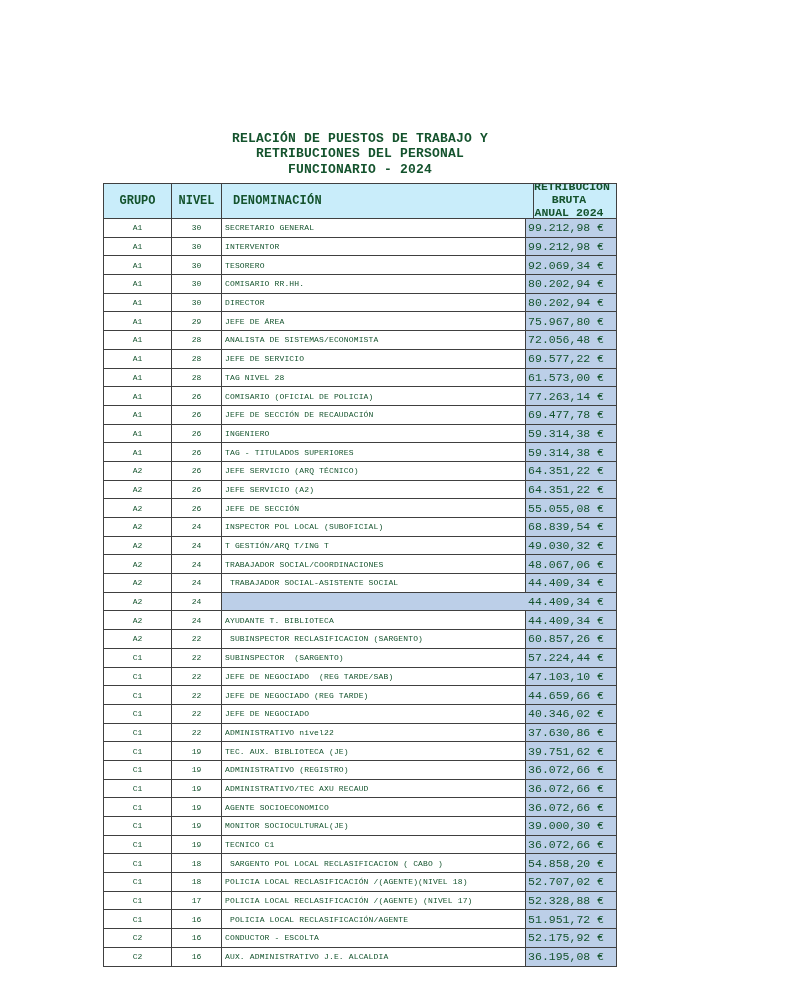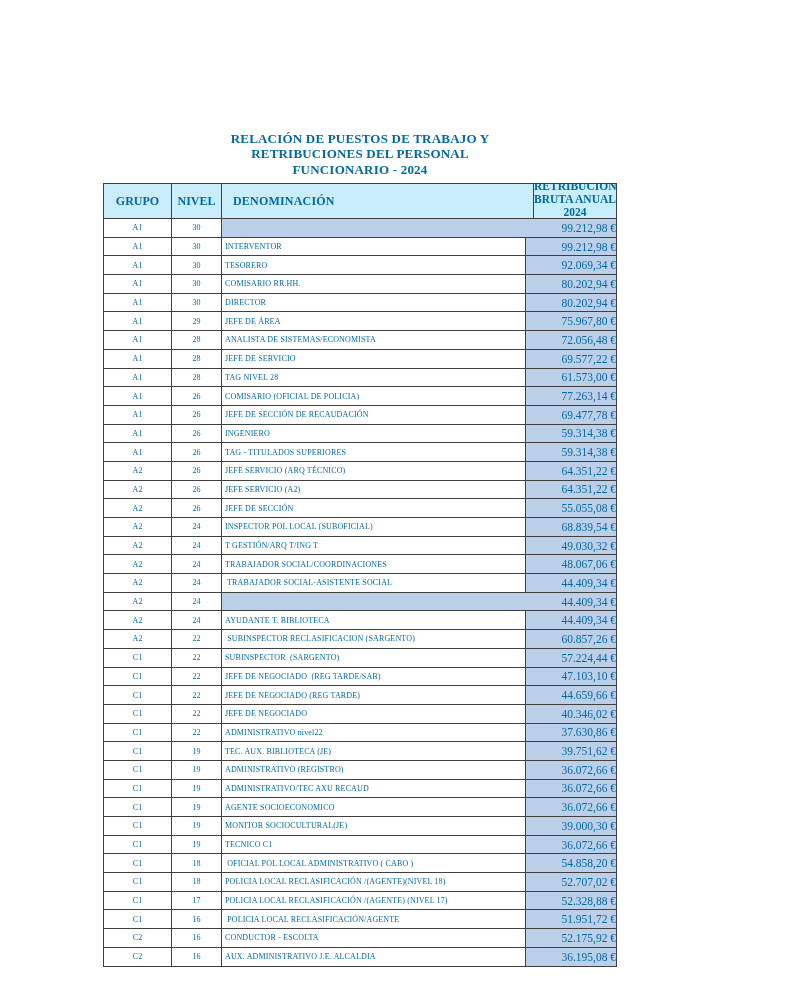--- a/index.html
+++ b/index.html
@@ -1,21 +1,21 @@
 <!DOCTYPE html>
 <html style="--header-bg: #c9edfa; --amount-bg: #bccfe8; --border: #404040;"><head>
 <meta charset="utf-8">
 <style>
   html,body{margin:0;padding:0;background:#ffffff;}
   .page{
     position:relative;
     width:792px;height:1000px;
     background:#ffffff;
-    font-family:Liberation Serif, serif;
-    color:#0369a1;
+    font-family:Liberation Mono, monospace;
+    color:#14532d;
     overflow:hidden;
   }
   .doc-title{
     position:absolute;
     top:131px;left:103px;width:514px;
     text-align:center;
     font-weight:bold;
     font-size:13px;
     line-height:15.4px;
     letter-spacing:0.2px;
@@ -44,21 +44,21 @@
     box-sizing:border-box;
     border-right:1px solid var(--border,#404040);
     display:flex;
     align-items:center;
     overflow:hidden;
   }
   .cell:last-child{border-right:none;}
   .c-grupo{width:68px;justify-content:center;}
   .c-nivel{width:50px;justify-content:center;}
   .c-denom{width:304px;justify-content:flex-start;padding-left:3px;white-space:pre;}
-  .c-retr{flex:1;justify-content:flex-end;padding-right:0;}
+  .c-retr{flex:1;justify-content:flex-end;padding-right:12px;}
   
   .hrow .cell{font-weight:bold;font-size:12px;}
   .hrow .c-denom{font-size:12px;letter-spacing:0.2px;margin-left:8px;}
   .hrow .c-retr{
     justify-content:center;
     align-items:flex-start;
     font-size:11.5px;
     line-height:13px;
     text-align:center;
   }
@@ -89,20 +89,21 @@
       <div class="cell c-nivel">NIVEL</div>
       <div class="cell c-denom">DENOMINACIÓN</div>
       <div class="cell c-retr">
         <div class="retr-head-inner">RETRIBUCIÓN BRUTA ANUAL 2024</div>
       </div>
     </div>
     <div id="rows">
   <div class="row">
     <div class="cell c-grupo">A1</div>
     <div class="cell c-nivel">30</div>
+    <div class="cell c-denom">SECRETARIO GENERAL</div>
     <div class="cell c-retr">99.212,98 €</div>
   </div>
 
   <div class="row">
     <div class="cell c-grupo">A1</div>
     <div class="cell c-nivel">30</div>
     <div class="cell c-denom">INTERVENTOR</div>
     <div class="cell c-retr">99.212,98 €</div>
   </div>
 
@@ -325,21 +326,21 @@
   <div class="row">
     <div class="cell c-grupo">C1</div>
     <div class="cell c-nivel">19</div>
     <div class="cell c-denom">TECNICO C1</div>
     <div class="cell c-retr">36.072,66 €</div>
   </div>
 
   <div class="row">
     <div class="cell c-grupo">C1</div>
     <div class="cell c-nivel">18</div>
-    <div class="cell c-denom"> OFICIAL POL LOCAL ADMINISTRATIVO ( CABO )</div>
+    <div class="cell c-denom"> SARGENTO POL LOCAL RECLASIFICACION ( CABO )</div>
     <div class="cell c-retr">54.858,20 €</div>
   </div>
 
   <div class="row">
     <div class="cell c-grupo">C1</div>
     <div class="cell c-nivel">18</div>
     <div class="cell c-denom">POLICIA LOCAL RECLASIFICACIÓN /(AGENTE)(NIVEL 18)</div>
     <div class="cell c-retr">52.707,02 €</div>
   </div>
 

